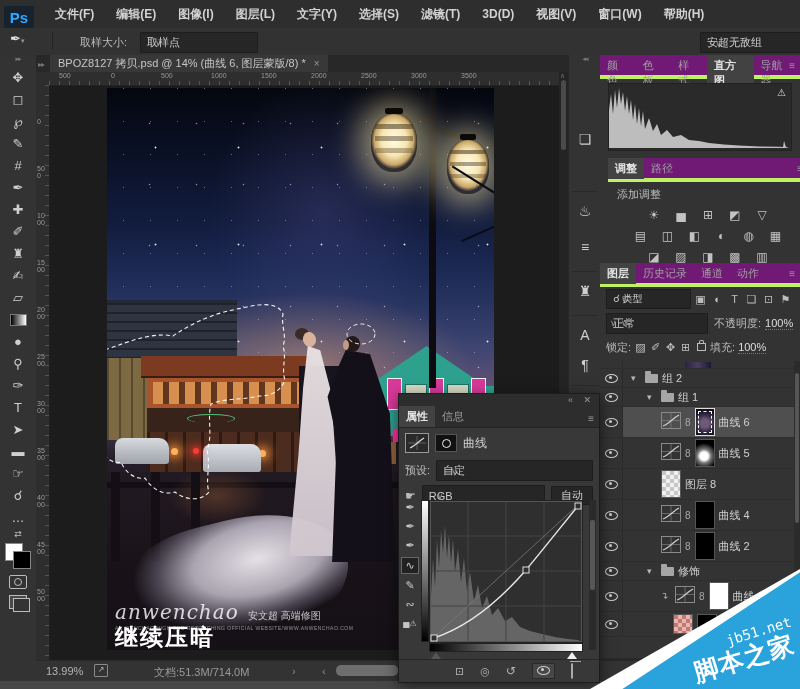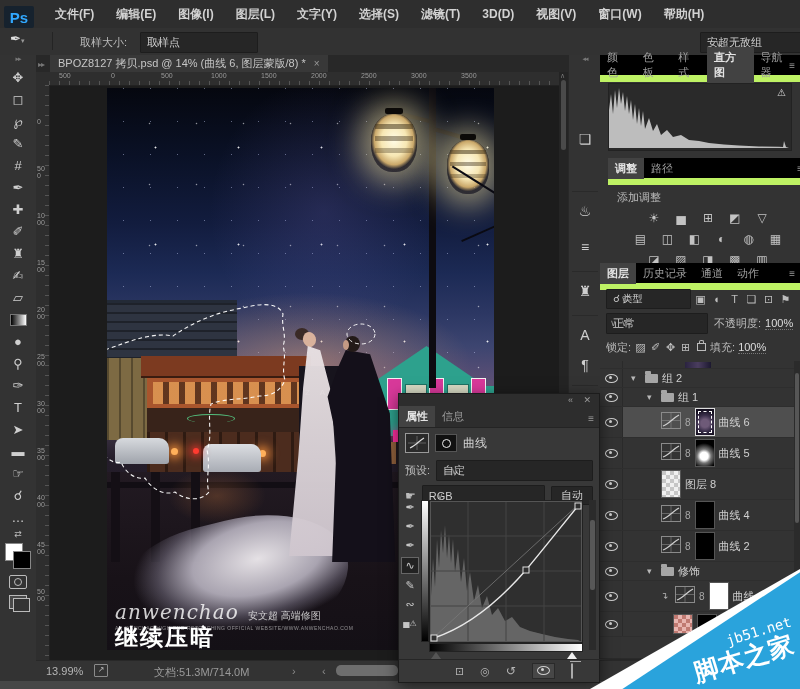--- a/index.html
+++ b/index.html
@@ -133,21 +133,21 @@
   .qmask:after{content:'';position:absolute;left:4px;top:2px;width:6px;height:6px;border:1px solid #bbb;border-radius:50%;}
   .smode{width:16px;height:12px;border:1px solid #bbb;margin:6px auto;position:relative;background:#4a4a4a;}
   .smode:after{content:'';position:absolute;left:3px;top:2px;right:-4px;bottom:-4px;border:1px solid #bbb;background:#333;}
   
   #dock{position:absolute;left:568px;top:55px;width:32px;height:605px;background:#333;border-left:1px solid #282828;border-right:1px solid #282828;}
   #dock .hdr{height:12px;color:#777;font-size:7px;text-align:center;letter-spacing:-1px;}
   .dock-ico{position:absolute;left:0;width:32px;height:24px;display:flex;align-items:center;justify-content:center;color:#cfcfcf;font-size:14px;}
   .dock-sep{position:absolute;left:3px;width:26px;height:1px;background:#2a2a2a;}
   
   #rightcol{position:absolute;left:600px;top:55px;width:200px;height:634px;background:#333;}
-  .ptabs{height:20px;background:#000000;display:flex;align-items:center;position:relative;border-bottom:7px solid #bef264;}
+  .ptabs{height:20px;background:#701a75;display:flex;align-items:flex-start;position:relative;border-bottom:4px solid #bef264;}
   .ptab{padding:3px 7px;font-size:11px;color:#9f9f9f;}
   .ptab.active{background:#424242;color:#e4e4e4;font-weight:bold;}
   .pmenu{position:absolute;right:5px;top:5px;color:#9a9a9a;font-size:10px;}
   #histbox{position:absolute;left:8px;top:28px;width:182px;height:66px;background:#2a2a2a;border:1px solid #222;}
   #histbox .warn{position:absolute;right:5px;top:3px;color:#cfcfcf;font-size:10px;}
   #adjpanel{position:absolute;left:8px;top:103px;width:200px;}
   #addadj{padding:5px 9px 2px;font-size:11px;color:#bbb;}
   .adjrow{display:flex;justify-content:center;gap:7px;padding:2px 0;}
   .adjico{width:20px;height:17px;display:flex;align-items:center;justify-content:center;color:#c3c3c3;font-size:12px;}
   #layerspanel{position:absolute;left:0;top:208px;width:200px;bottom:0;}

